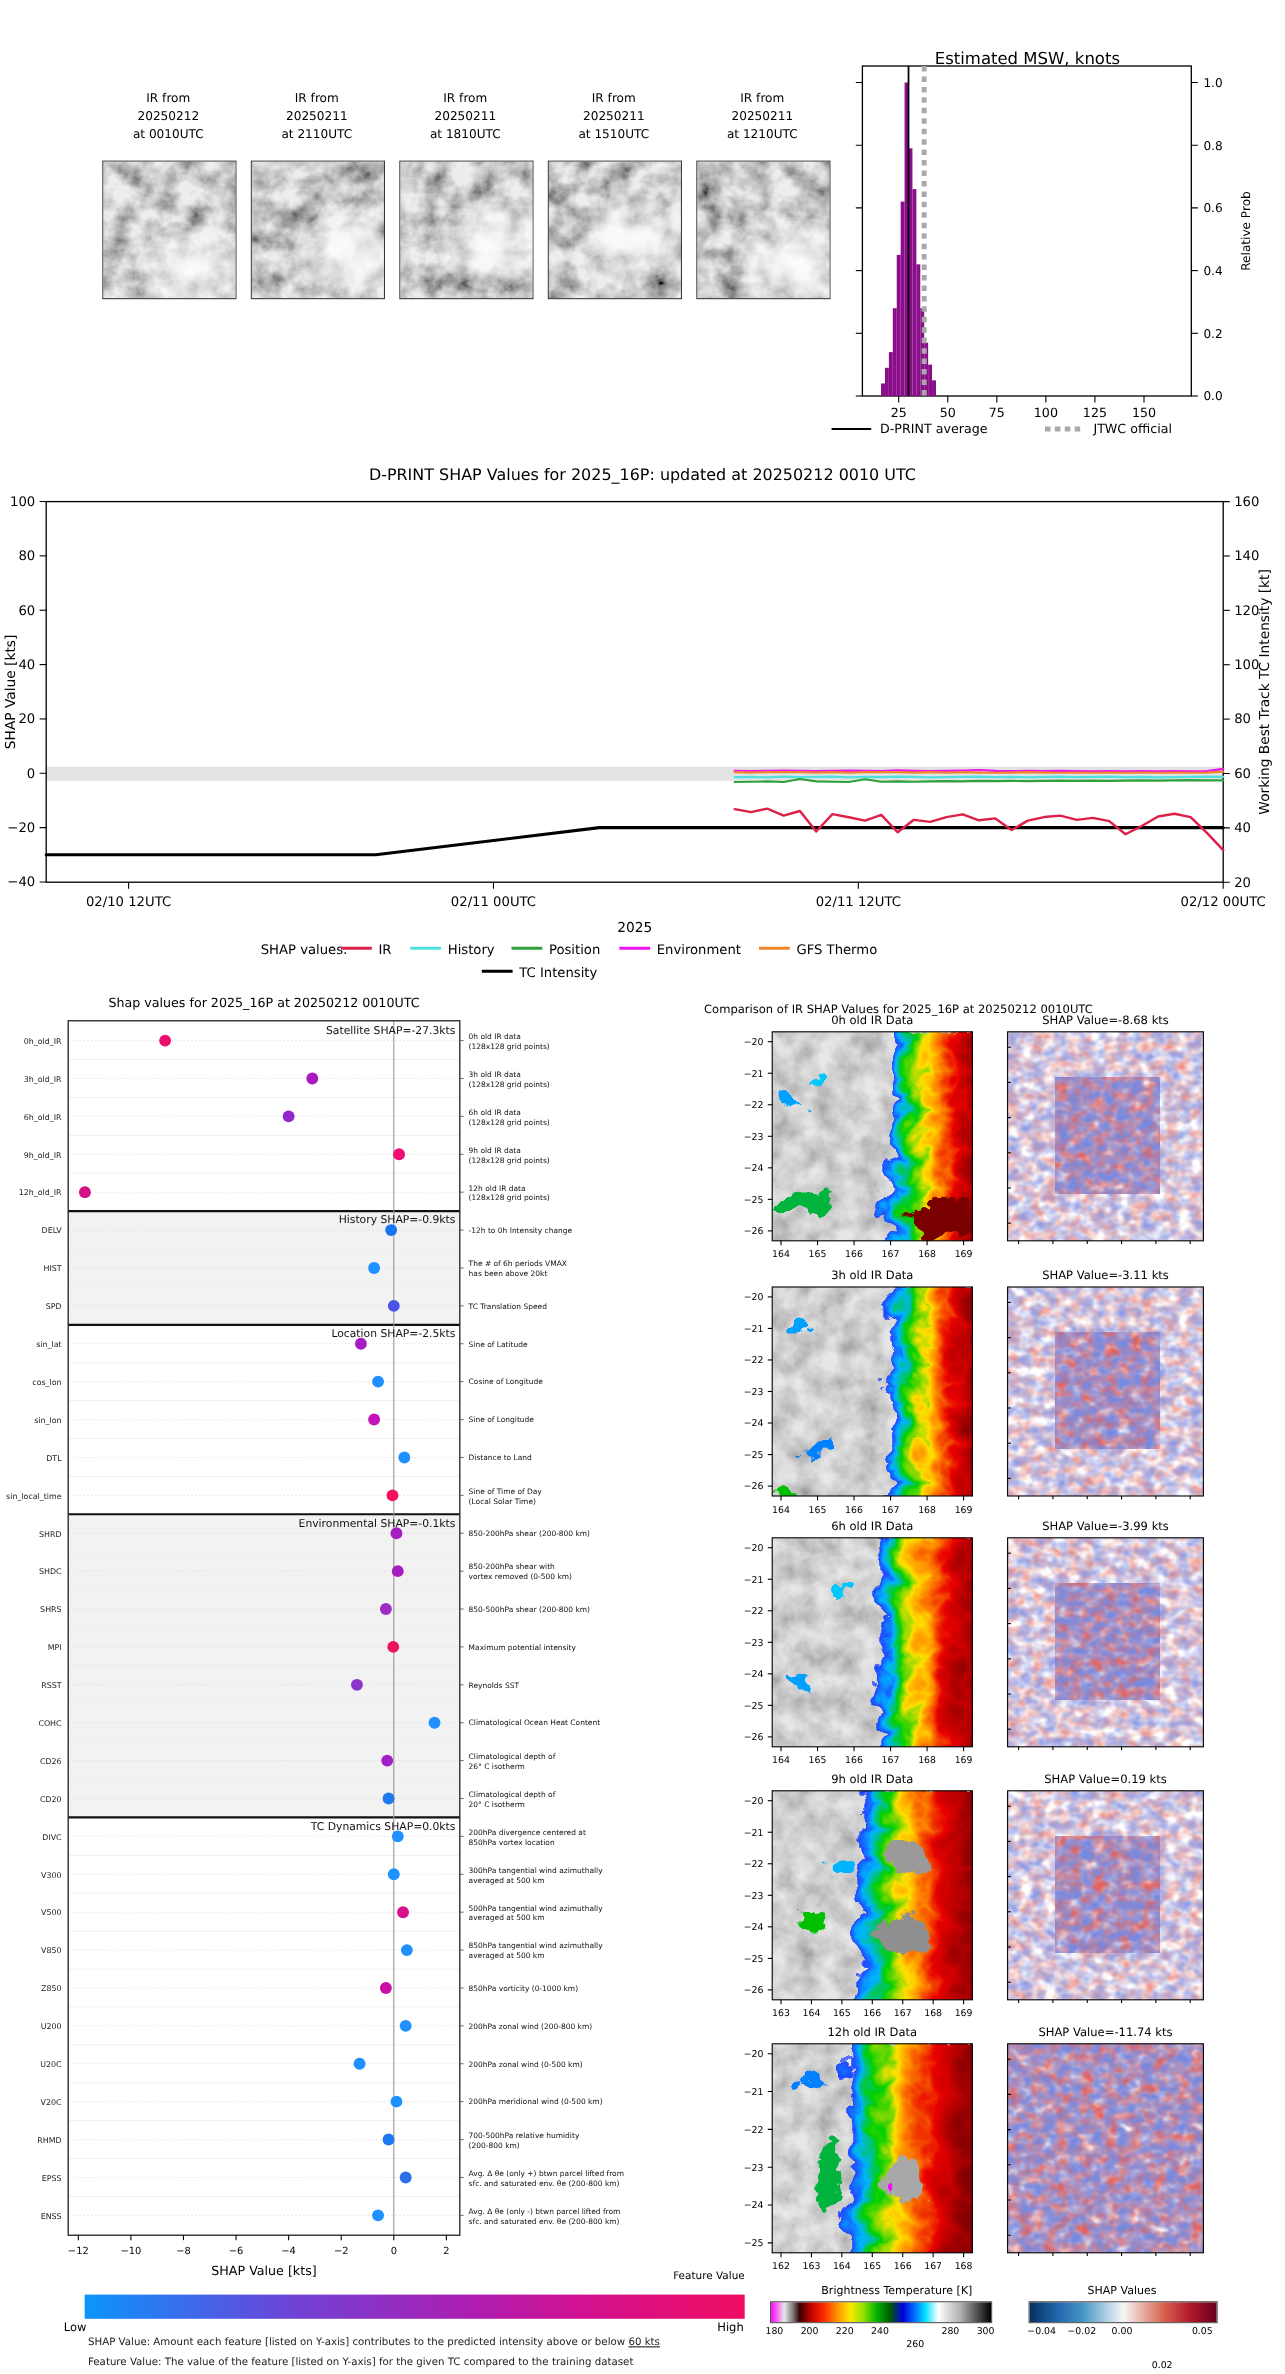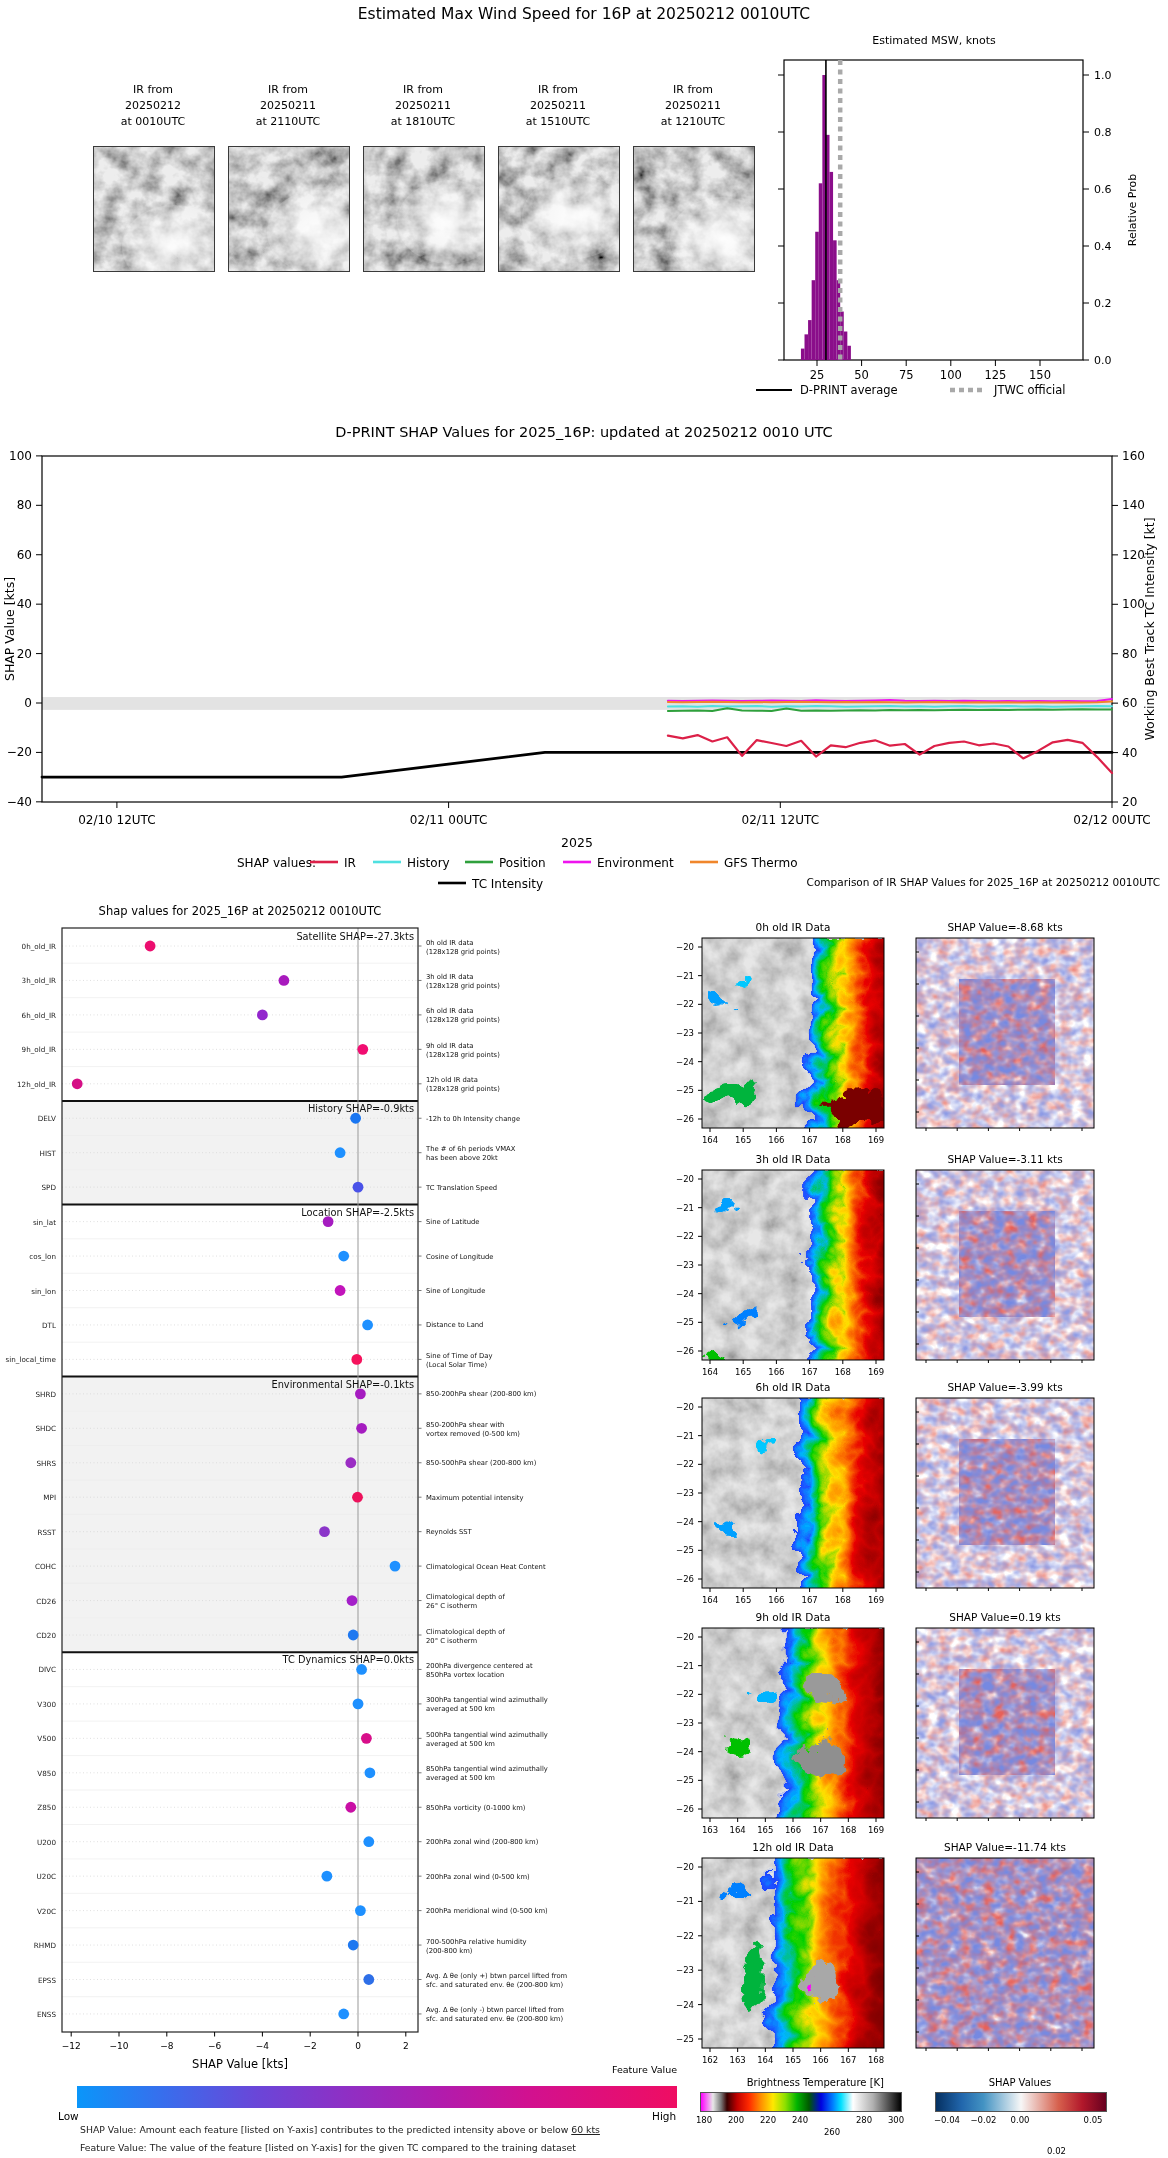--- a/index.html
+++ b/index.html
@@ -1,23 +1,23 @@
 <!DOCTYPE html>
 <html><head>
 <meta charset="utf-8">
 <style>
   html,body{margin:0;padding:0;background:#fff;}
   .page{position:relative;width:1168px;height:2158px;background:#fff;overflow:hidden;
         font-family:"DejaVu Sans",sans-serif;color:#000;}
   .t{position:absolute;white-space:nowrap;}
   .main-title{left:0;top:5px;width:1168px;text-align:center;font-size:15.5px;}
-  .hist-title{left:784px;top:34px;width:300px;text-align:center;font-size:11px;}
+  .hist-title{left:784px;top:44px;width:300px;text-align:center;font-size:15px;}
   .ts-title{left:0;top:424px;width:1168px;text-align:center;font-size:14.5px;}
   .dot-title{left:62px;top:904px;width:356px;text-align:center;font-size:11.5px;}
-  .comp-title{left:640px;top:876px;width:520px;text-align:right;font-size:10.5px;}
+  .comp-title{left:640px;top:912px;width:520px;text-align:left;font-size:10.5px;}
   svg{position:absolute;display:block;}
   #hist-svg{left:700px;top:30px;width:468px;height:380px;}
   #ts-svg{left:0;top:415px;width:1168px;height:490px;}
   #dot-svg{left:0;top:905px;width:584px;height:1175px;}
   #comp-svg{left:584px;top:905px;width:584px;height:1170px;}
   #ir-strip{position:absolute;left:0;top:0;width:0;height:0;}
   .irpanel{position:absolute;width:120px;}
   .irlabel{width:120px;text-align:center;font-size:11px;line-height:16px;}
   .irpanel svg{position:absolute;left:0;top:64px;border:1px solid #3a3a3a;}
   #fv-bar{position:absolute;left:77px;top:2086px;width:600px;height:22px;
@@ -33,21 +33,20 @@
     background:linear-gradient(90deg,#ff00ff 0%,#e8e8e8 6%,#7a7a7a 10%,#3a0000 13%,#c00000 18%,#ff2a00 24%,#ff9000 30%,#ffe800 36%,#8fe000 42%,#00b400 48%,#005a00 54%,#0000e0 60%,#0080ff 66%,#00e0ff 70%,#ffffff 76%,#b0b0b0 86%,#404040 95%,#000000 100%);}
   .scb-label{left:935px;top:2077px;width:170px;text-align:center;font-size:10px;}
   #scb-bar{position:absolute;left:935px;top:2092px;width:170px;height:18px;border:1px solid #555;
     background:linear-gradient(90deg,#053061 0%,#2166ac 15%,#4393c3 28%,#f7f7f7 50%,#d6604d 72%,#b2182b 86%,#67001f 100%);}
   .cbtick{position:absolute;width:40px;text-align:center;font-size:8.5px;top:2115px;}
 </style>
 </head>
 <body>
 
 <div class="page">
-  <div class="t main-title">Estimated Max Wind Speed for 16P at 20250212 0010UTC</div>
   <div id="ir-strip">
       <div class="irpanel" style="left: 93px; top: 82px;">
         <div class="irlabel">
           <div>IR from</div>
           <div>20250212</div>
           <div>at 0010UTC</div>
         </div>
         <svg width="120" height="124">
           <defs>
             <filter id="cldT0" x="-5%" y="-5%" width="110%" height="110%">

